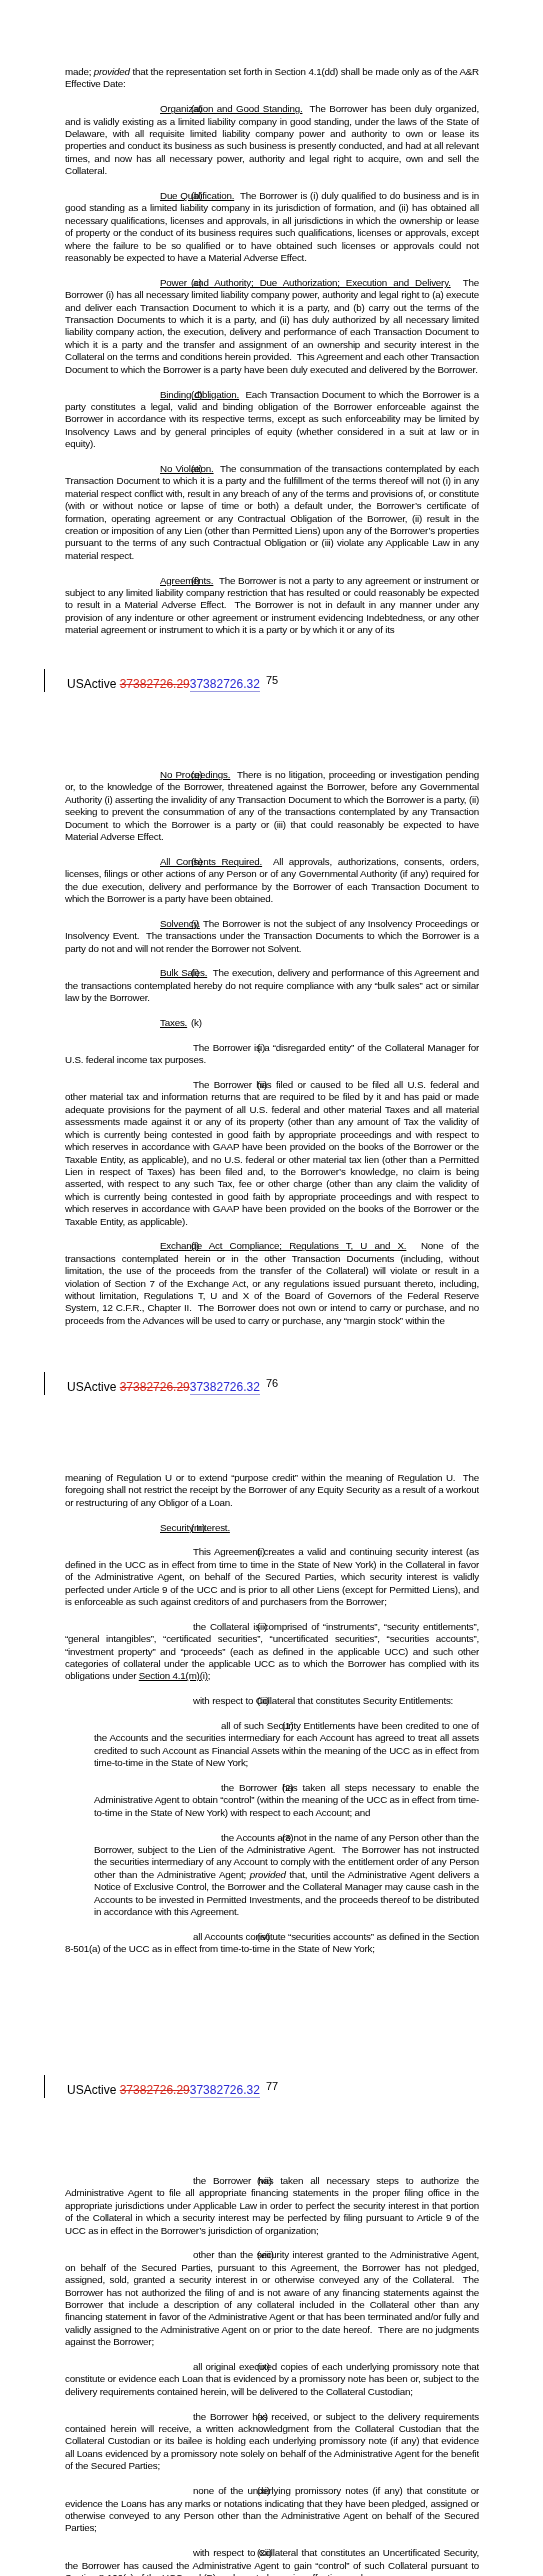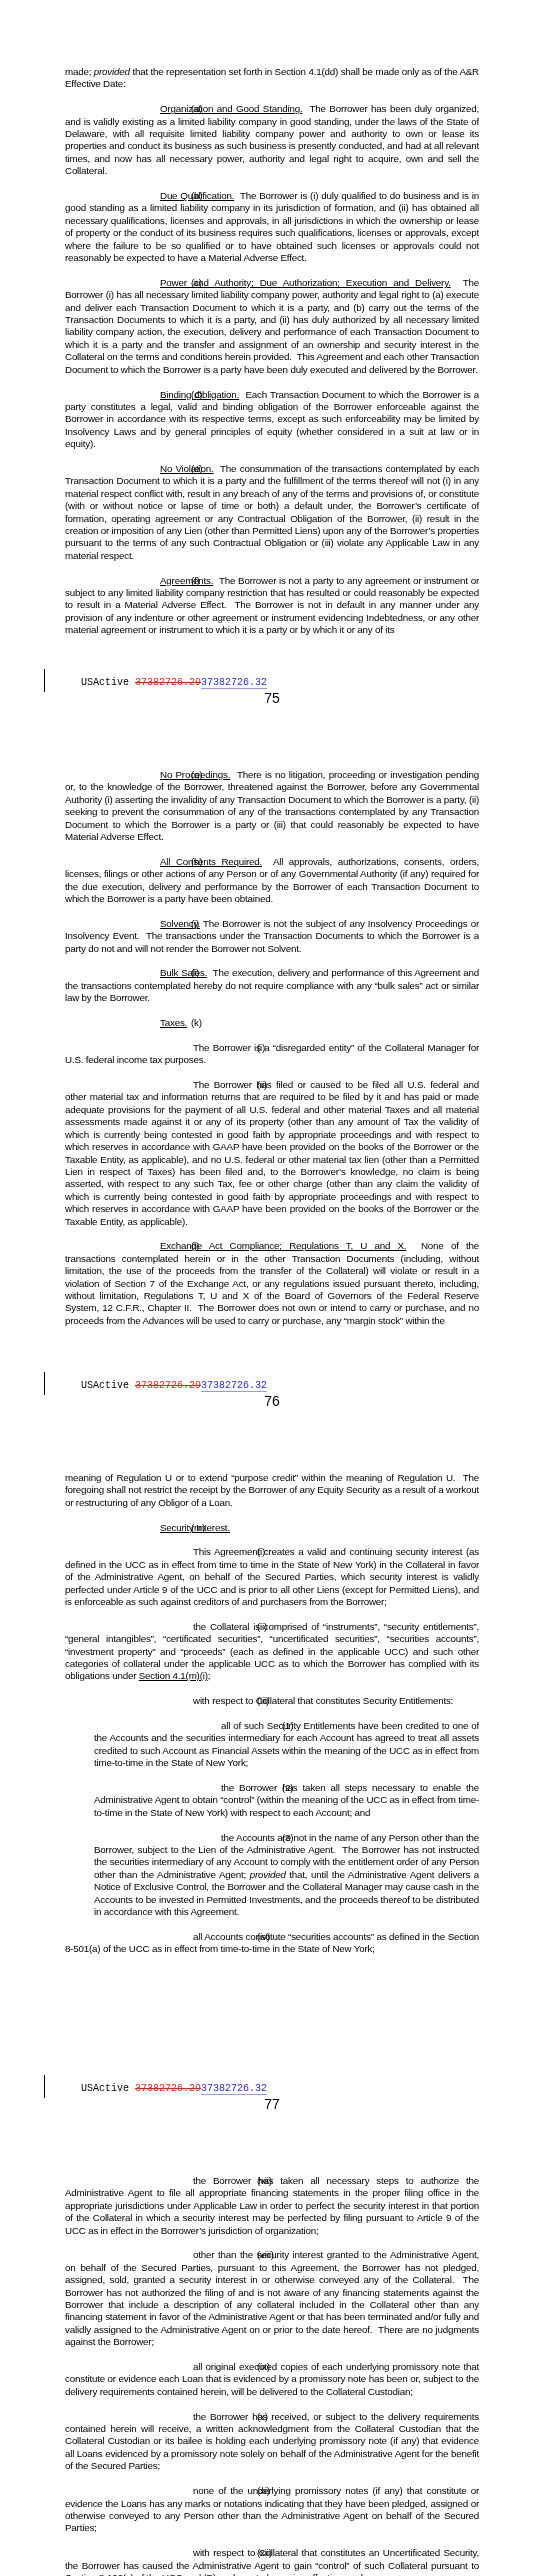--- a/index.html
+++ b/index.html
@@ -54,43 +54,42 @@
   }
   .footer {
     position: absolute;
     left: 65px;
     top: 674px;
     width: 414px;
     height: 14.4px;
   }
   .f-left {
     position: absolute;
-    left: 16px;
+    left: 2px;
     top: 2.6px;
-    font-size: 10px;
+    font-size: 12px;
     letter-spacing: 0;
     white-space: nowrap;
-    font-family: Liberation Mono, monospace;
   }
   .f-del {
     color: #d42a20;
     text-decoration: line-through;
     text-decoration-color: #d42a20;
   }
   .f-ins {
     color: #2a2ad4;
     border-bottom: 1.5px double #9a9ae0;
   }
   .f-page {
     position: absolute;
     left: 0;
-    top: 16px;
+    top: 0;
     width: 100%;
     text-align: center;
-    font-size: 14px;
+    font-size: 11px;
   }
 </style>
 </head>
 <body>
 
 <div class="doc">
 
   <section class="page">
     <div class="page-body">
         <div class="p p-cont"><span>made; </span><span class="run-i">provided</span><span> that the representation set forth in Section 4.1(dd) shall be made only as of the A&amp;R Effective Date:</span></div>

